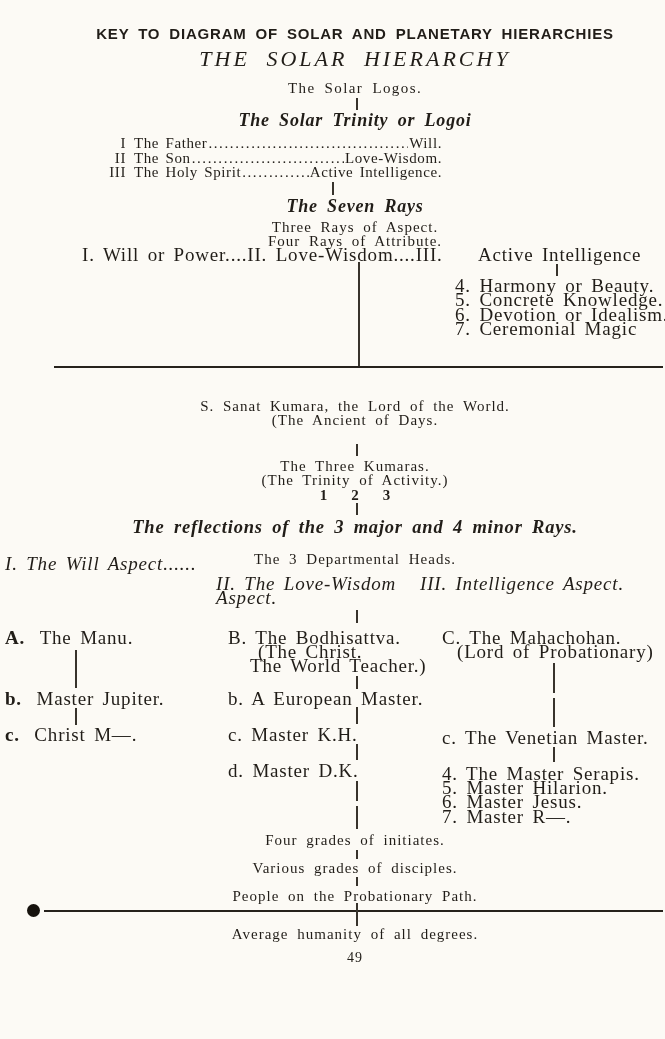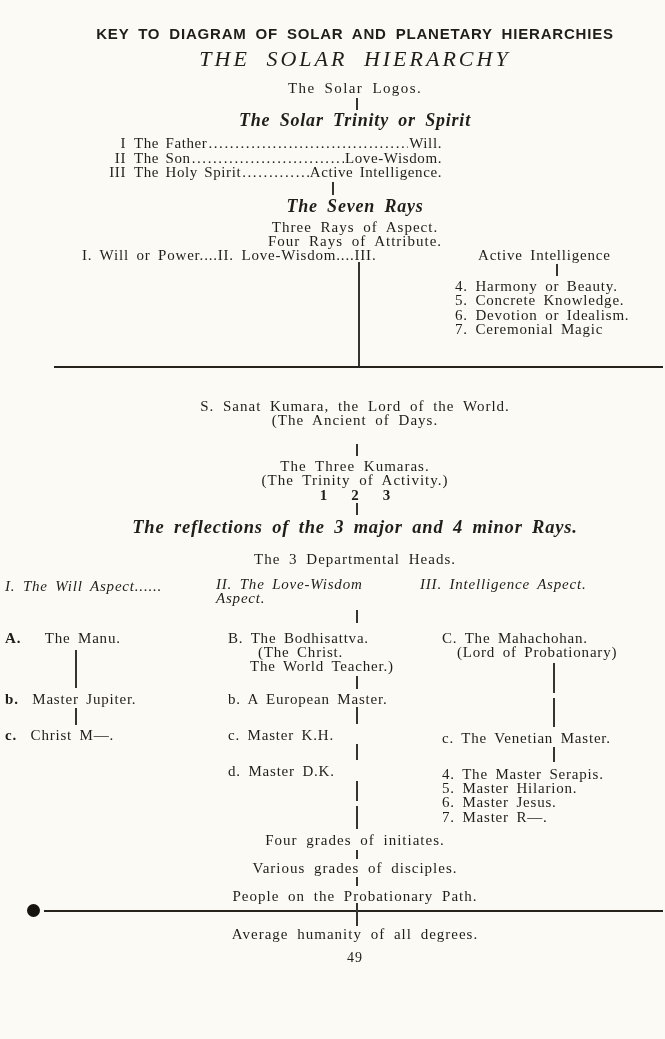--- a/index.html
+++ b/index.html
@@ -1,21 +1,21 @@
 <!DOCTYPE html>
 <html><head>
 <meta charset="utf-8">
 <style>
   html,body{margin:0;padding:0}
   body{background:#fcfaf5}
   #page{
     position:relative;width:665px;height:1039px;background:#fcfaf5;
     font-family:"Liberation Serif","DejaVu Serif",serif;color:#211d18;overflow:hidden;border-radius:10px;
   }
-  .x{position:absolute;white-space:nowrap;font-size:15px;letter-spacing:.8px;word-spacing:3px;line-height:14.4px}
+  .x{position:absolute;white-space:nowrap;font-size:19px;letter-spacing:.8px;word-spacing:3px;line-height:14.4px}
   .cx{position:absolute;left:45px;width:620px;text-align:center;font-size:15px;letter-spacing:1px;word-spacing:4px;line-height:14.2px;white-space:nowrap}
   .h-main{font-family:"Liberation Sans","DejaVu Sans",sans-serif;font-weight:bold;font-size:15px;letter-spacing:.8px;word-spacing:4px}
   .h-caps{font-style:italic;font-size:22px;letter-spacing:3px;word-spacing:8px;line-height:22px}
   .h-sub{font-style:italic;font-weight:bold;font-size:18px;letter-spacing:.8px;word-spacing:4px;line-height:18px}
   .i{font-style:italic}
   .b{font-weight:bold}
   .vl{position:absolute;width:1.5px;background:#38332c}
   .hl{position:absolute;height:2.4px;background:#26221c}
   .dot{position:absolute;left:27px;top:904px;width:13px;height:13px;border-radius:50%;background:#16120d}
   
@@ -33,21 +33,21 @@
 <body>
 
 <div id="page">
 
   <div class="cx h-main" style="top:27px">KEY TO DIAGRAM OF SOLAR AND PLANETARY HIERARCHIES</div>
 
   <div class="cx h-caps" style="top:48px">THE SOLAR HIERARCHY</div>
   <div class="cx" style="top:81px;letter-spacing:1.4px">The Solar Logos.</div>
   <div class="vl" style="left:356px;top:98px;height:12px"></div>
 
-  <div class="cx h-sub" style="top:111px">The Solar Trinity or Spirit</div>
+  <div class="cx h-sub" style="top:111px">The Solar Trinity or Logoi</div>
 
   <div class="trin">
     <div class="trow">
       <span class="tnum">I</span>
       <span class="tname">The Father</span>
       <span class="tdots">............................................................</span>
       <span class="tval">Will.</span>
     </div>
     <div class="trow">
       <span class="tnum">II</span>
@@ -99,32 +99,32 @@
   <div class="nums">
     <span>1</span>
     <span>2</span>
     <span>3</span>
   </div>
   <div class="vl" style="left:356px;top:503px;height:12px"></div>
 
   <div class="cx h-sub" style="top:518px;font-size:18.5px">The reflections of the 3 major and 4 minor Rays.</div>
   <div class="cx" style="top:552px">The 3 Departmental Heads.</div>
 
-  <div class="x i" style="left:5px;top:579px">I. The Will Aspect......</div>
+  <div class="x i" style="left:5px;top:557px">I. The Will Aspect......</div>
   <div class="x i blocklines" style="left:216px;top:577px;width:188px">
     <div>II. The Love-Wisdom</div>
     <div style="text-align:left">Aspect.</div>
   </div>
   <div class="x i" style="left:420px;top:577px">III. Intelligence Aspect.</div>
 
   <div class="vl" style="left:356px;top:610px;height:13px"></div>
 
   <div class="x" style="left:5px;top:631px">
     <span class="b">A.</span>
-    <span style="margin-left:16px">The Manu.</span>
+    <span style="margin-left:6px">The Manu.</span>
   </div>
   <div class="x" style="left:228px;top:631px">B. The Bodhisattva.</div>
   <div class="x" style="left:258px;top:645px">(The Christ.</div>
   <div class="x" style="left:250px;top:659px">The World Teacher.)</div>
   <div class="x" style="left:442px;top:631px">C. The Mahachohan.</div>
   <div class="x" style="left:457px;top:645px">(Lord of Probationary)</div>
 
   <div class="vl" style="left:75px;top:650px;height:38px"></div>
   <div class="vl" style="left:356px;top:676px;height:13px"></div>
   <div class="vl" style="left:553px;top:663px;height:30px"></div>

